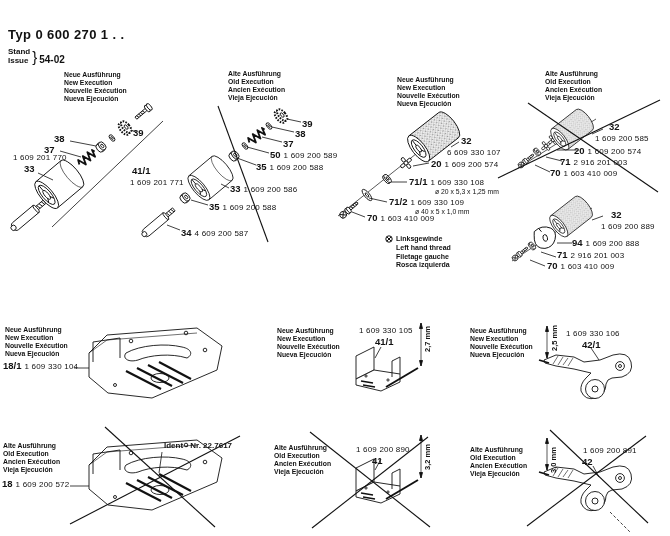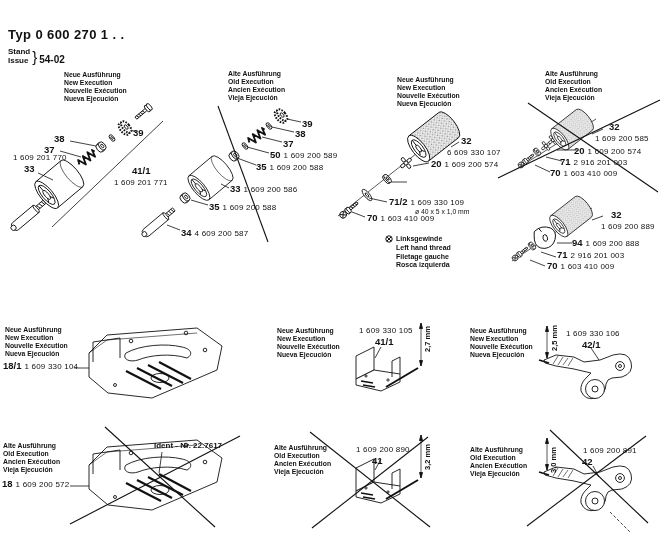--- a/index.html
+++ b/index.html
@@ -367,37 +367,41 @@
 
   <div class="co" style="left:54px;top:133px"><b>38</b></div>
   <div class="co" style="left:44px;top:144px"><b>37</b></div>
   <div class="co" style="left:6px;top:151px">
     <span class="code" style="margin-left:7px">1 609 201 770</span><br>
     <b class="ml18">33</b>
   </div>
   <div class="co" style="left:133px;top:127px"><b>39</b></div>
   <div class="co" style="left:114px;top:165px">
     <b class="ml18">41/1</b><br>
-    <span class="code" style="margin-left:0">1 609 201 771</span>
+    <span class="code" style="margin-left:16px">1 609 201 771</span>
   </div>
 
   <div class="co" style="left:302px;top:118px"><b>39</b></div>
   <div class="co" style="left:295px;top:128px"><b>38</b></div>
   <div class="co" style="left:283px;top:138px"><b>37</b></div>
   <div class="co" style="left:270px;top:149px"><b>50</b><span class="code">1 609 200 589</span></div>
   <div class="co" style="left:256px;top:161px"><b>35</b><span class="code">1 609 200 588</span></div>
   <div class="co" style="left:230px;top:183px"><b>33</b><span class="code">1 609 200 586</span></div>
   <div class="co" style="left:209px;top:201px"><b>35</b><span class="code">1 609 200 588</span></div>
   <div class="co" style="left:181px;top:227px"><b>34</b><span class="code">4 609 200 587</span></div>
 
   <div class="co" style="left:447px;top:135px">
     <b class="ml14">32</b><br>
     <span class="code" style="margin-left:0">6 609 330 107</span>
   </div>
   <div class="co" style="left:431px;top:158px"><b>20</b><span class="code">1 609 200 574</span></div>
+  <div class="co" style="left:409px;top:176px">
+    <b>71/1</b><span class="code">1 609 330 108</span>
+    <span class="dim ml26">ø 20 x 5,3 x 1,25 mm</span>
+  </div>
   <div class="co" style="left:389px;top:196px">
     <b>71/2</b><span class="code">1 609 330 109</span>
     <span class="dim ml26">ø 40 x 5 x 1,0 mm</span>
   </div>
   <div class="co" style="left:367px;top:212px"><b>70</b><span class="code">1 603 410 009</span></div>
 
   <div class="legend" style="left:385px;top:235px">
     <span><svg width="8" height="8">
           <circle cx="4" cy="4" r="3.2" fill="none" stroke="#111"></circle>
           <line x1="1.9" y1="1.9" x2="6.1" y2="6.1" stroke="#111"></line>
@@ -435,21 +439,21 @@
   </div>
   <div class="vdim" style="left:423px;top:352px">2,7 mm</div>
 
   <div class="co" style="left:566px;top:327px">
     <span class="code" style="margin-left:0">1 609 330 106</span><br>
     <b class="ml16">42/1</b>
   </div>
   <div class="vdim" style="left:550px;top:351px">2,5 mm</div>
 
   <div class="co" style="left:2px;top:478px"><b>18</b><span class="code">1 609 200 572</span></div>
-  <div class="note" style="left:154px;top:441px">Ident - Nr. 22.7617</div>
+  <div class="note" style="left:164px;top:441px">Ident - Nr. 22.7617</div>
 
   <div class="co" style="left:356px;top:443px">
     <span class="code" style="margin-left:0">1 609 200 890</span><br>
     <b class="ml16">41</b>
   </div>
   <div class="vdim" style="left:423px;top:470px">3,2 mm</div>
 
   <div class="co" style="left:566px;top:444px">
     <span class="code" style="margin-left:17px">1 609 200 891</span><br>
     <b class="ml16">42</b>

